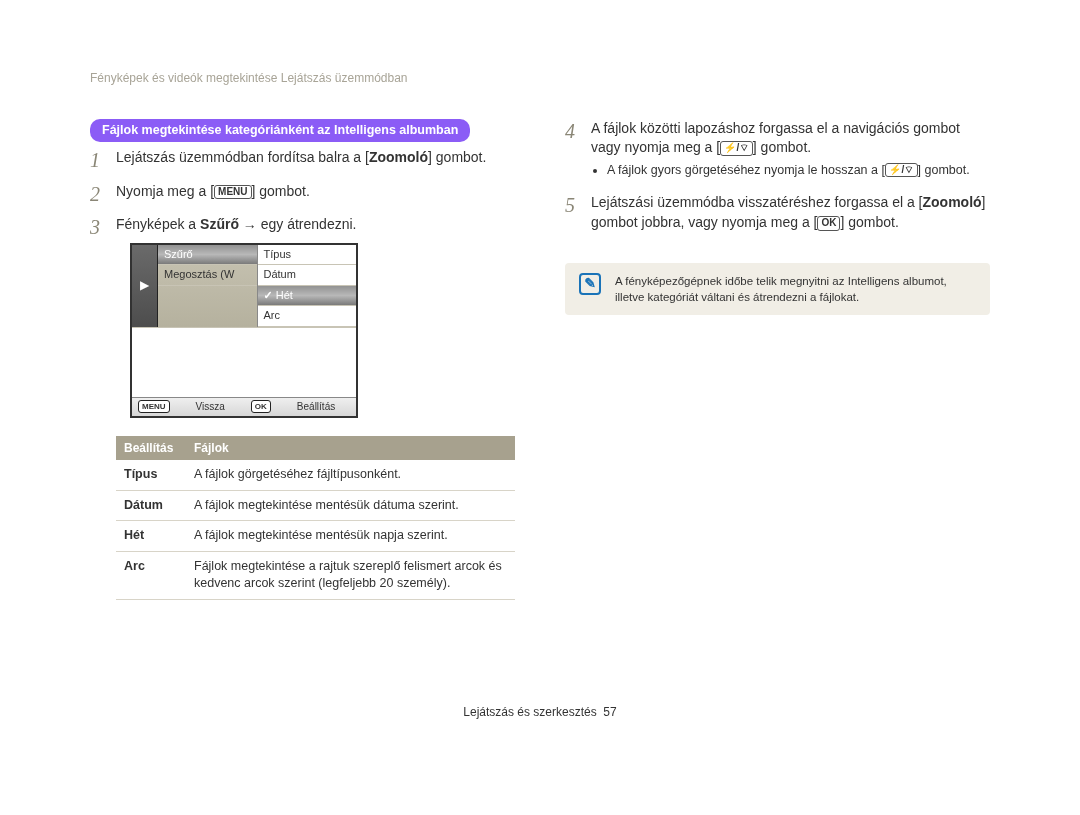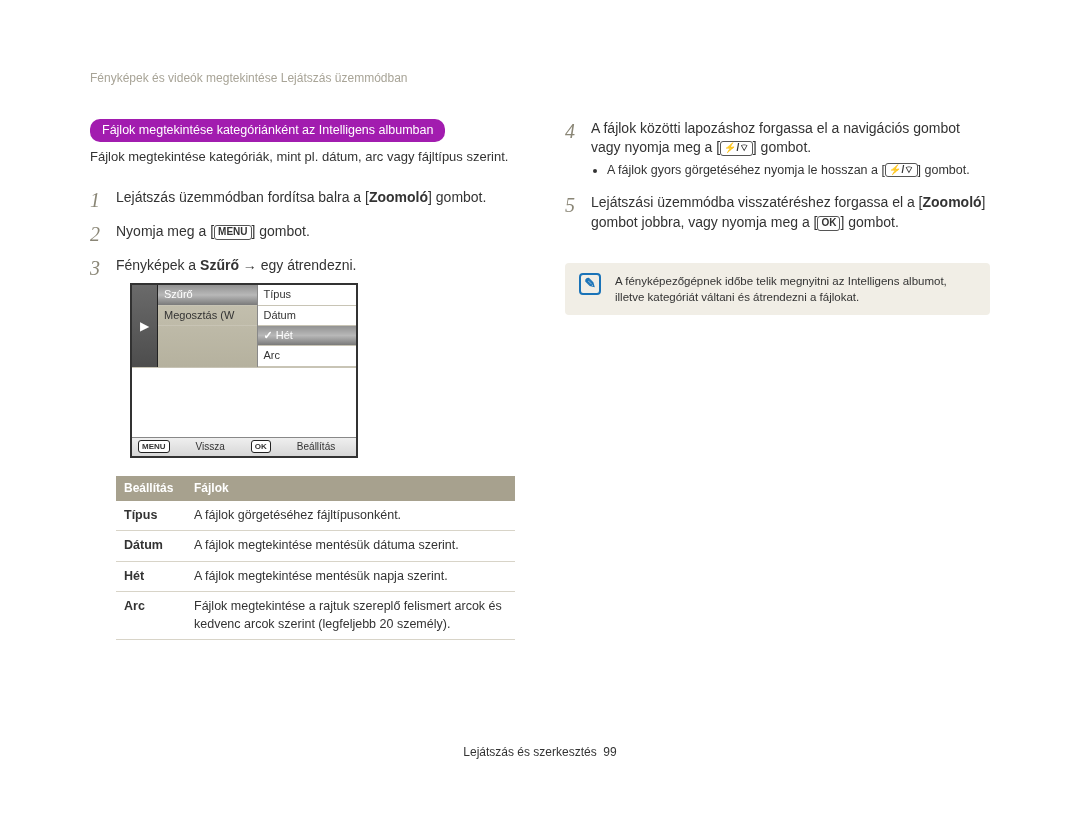--- a/index.html
+++ b/index.html
@@ -16,26 +16,26 @@
   .columns { display: flex; gap: 50px; }
   .col { flex: 1; }
   .page-title {
     color: #a8a497;
     font-size: 12px;
     font-weight: normal;
     margin-bottom: 32px;
   }
   .black-pill {
     display: inline-block;
-    background: #a21caf;
+    background: #8b5cf6;
     color: #fff;
     border-radius: 10px;
     padding: 3px 12px;
     font-size: 12.5px;
-    font-weight: normal;
+    font-weight: bold;
     margin-bottom: 6px;
   }
   .intro { font-size: 13px; margin-bottom: 22px; }
   ol.steps { list-style: none; counter-reset: step; }
   ol.steps > li {
     counter-increment: step;
     position: relative;
     padding-left: 26px;
     margin-bottom: 14px;
     font-size: 14px;
@@ -146,21 +146,20 @@
 </style>
 </head>
 <body>
 
 <div class="page-title">Fényképek és videók megtekintése Lejátszás üzemmódban</div>
 
 <div class="columns">
 
   <div class="col">
     <div class="black-pill">Fájlok megtekintése kategóriánként az Intelligens albumban</div>
-    <div class="intro">Fájlok megtekintése kategóriák, mint pl. dátum, arc vagy fájltípus szerint.</div>
 
     <ol class="steps">
       <li>
         <span>Lejátszás üzemmódban fordítsa balra a [</span><b>Zoomoló</b><span>] gombot.</span>
       </li>
       <li>
         <span>Nyomja meg a [</span><span class="key">MENU</span><span>] gombot.</span>
       </li>
       <li>
         <span>Fényképek a </span><b>Szűrő</b><span> → egy átrendezni.</span>
@@ -236,14 +235,14 @@
     </ol>
 
     <div class="note-box">
       <div class="note-icon">✎</div>
       <div>A fényképezőgépnek időbe telik megnyitni az Intelligens albumot, illetve kategóriát váltani és átrendezni a fájlokat.</div>
     </div>
   </div>
 </div>
 
 <div class="footer">
-  <span>Lejátszás és szerkesztés</span>&nbsp;&nbsp;<span>99</span>
+  <span>Lejátszás és szerkesztés</span>&nbsp;&nbsp;<span>57</span>
 </div>
 
 </body></html>

